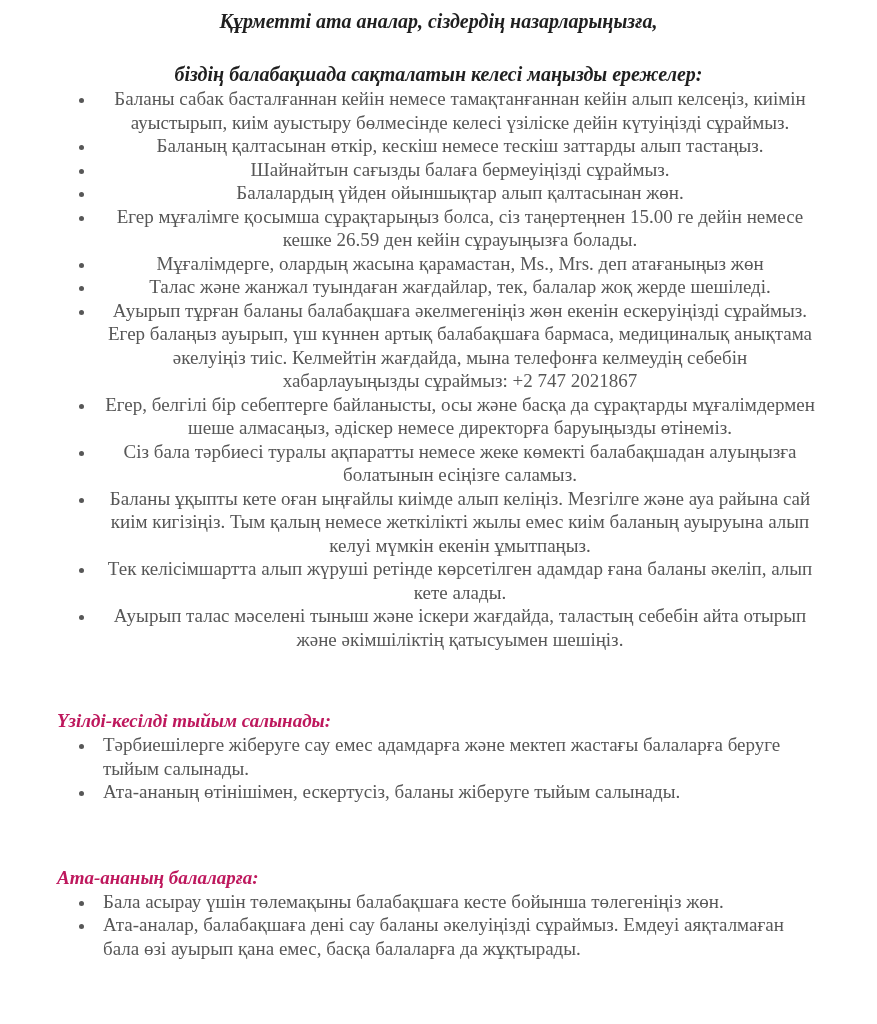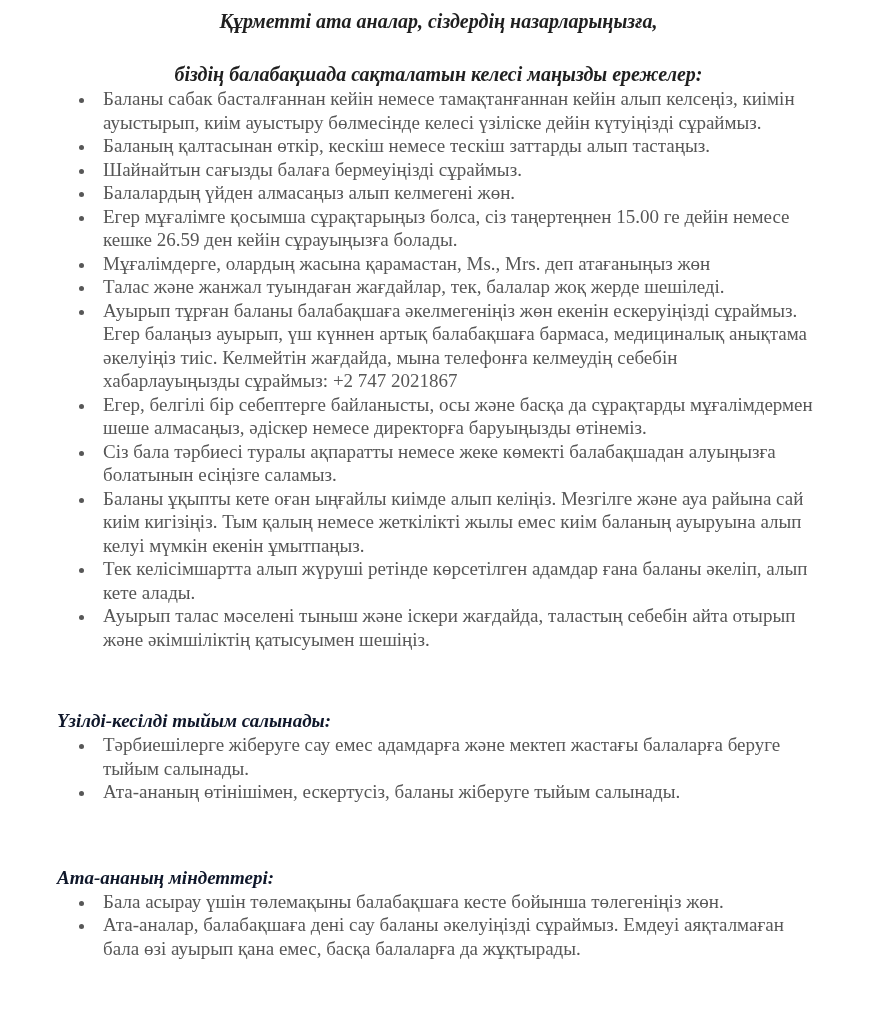--- a/index.html
+++ b/index.html
@@ -40,27 +40,28 @@
   }
   ul.bullet-list li {
     padding-left: 8px;
   }
   ul.bullet-list li::marker {
     color: #575757;
     font-size: 16px;
   }
   .rules-list {
     margin-top: 26px;
+    text-align: center;
   }
   .section-heading {
     font-weight: bold;
     font-style: italic;
     font-size: 19px;
     line-height: 24px;
-    color: #0f172a;
+    color: #be185d;
     margin-left: 57px;
   }
   .section-heading.prohibited {
     margin-top: 58px;
   }
   .section-heading.duties {
     margin-top: 62px;
   }
   .section-list {
     margin-top: 26px;
@@ -72,39 +73,39 @@
 <div class="page">
 
   <div class="doc-title line1">Құрметті ата аналар, сіздердің назарларыңызға,</div>
 
   <div class="doc-title line2">біздің балабақшада сақталатын келесі маңызды ережелер:</div>
 
   <ul class="bullet-list rules-list">
     <li>Баланы сабак басталғаннан кейін немесе тамақтанғаннан кейін алып келсеңіз, киімін ауыстырып, киім ауыстыру бөлмесінде келесі үзіліске дейін күтуіңізді сұраймыз.</li>
     <li>Баланың қалтасынан өткір, кескіш немесе тескіш заттарды алып тастаңыз.</li>
     <li>Шайнайтын сағызды балаға бермеуіңізді сұраймыз.</li>
-    <li>Балалардың үйден алмасаңыз алып келмегені жөн.</li>
+    <li>Балалардың үйден ойыншықтар алып қалтасынан жөн.</li>
     <li>Егер мұғалімге қосымша сұрақтарыңыз болса, сіз таңертеңнен 15.00 ге дейін немесе кешке 26.59 ден кейін сұрауыңызға болады.</li>
     <li>Мұғалімдерге, олардың жасына қарамастан, Ms., Mrs. деп атағаныңыз жөн</li>
     <li>Талас және жанжал туындаған жағдайлар, тек, балалар жоқ жерде шешіледі.</li>
     <li>Ауырып тұрған баланы балабақшаға әкелмегеніңіз жөн екенін ескеруіңізді сұраймыз. Егер балаңыз ауырып, үш күннен артық балабақшаға бармаса, медициналық анықтама әкелуіңіз тиіс. Келмейтін жағдайда, мына телефонға келмеудің себебін хабарлауыңызды сұраймыз: +2 747 2021867</li>
     <li>Егер, белгілі бір себептерге байланысты, осы және басқа да сұрақтарды мұғалімдермен шеше алмасаңыз, әдіскер немесе директорға баруыңызды өтінеміз.</li>
     <li>Сіз бала тәрбиесі туралы ақпаратты немесе жеке көмекті балабақшадан алуыңызға болатынын есіңізге саламыз.</li>
     <li>Баланы ұқыпты кете оған ыңғайлы киімде алып келіңіз. Мезгілге және ауа райына сай киім кигізіңіз. Тым қалың немесе жеткілікті жылы емес киім баланың ауыруына алып келуі мүмкін екенін ұмытпаңыз.</li>
     <li>Тек келісімшартта алып жүруші ретінде көрсетілген адамдар ғана баланы әкеліп, алып кете алады.</li>
     <li>Ауырып талас мәселені тыныш және іскери жағдайда, таластың себебін айта отырып және әкімшіліктің қатысуымен шешіңіз.</li>
   </ul>
 
   <div class="section-heading prohibited">Үзілді-кесілді тыйым салынады:</div>
 
   <ul class="bullet-list section-list">
     <li>Тәрбиешілерге жіберуге сау емес адамдарға және мектеп жастағы балаларға беруге тыйым салынады.</li>
     <li>Ата-ананың өтінішімен, ескертусіз, баланы жіберуге тыйым салынады.</li>
   </ul>
 
-  <div class="section-heading duties">Ата-ананың міндеттері:</div>
+  <div class="section-heading duties">Ата-ананың балаларға:</div>
 
   <ul class="bullet-list section-list">
     <li>Бала асырау үшін төлемақыны балабақшаға кесте бойынша төлегеніңіз жөн.</li>
     <li>Ата-аналар, балабақшаға дені сау баланы әкелуіңізді сұраймыз. Емдеуі аяқталмаған бала өзі ауырып қана емес, басқа балаларға да жұқтырады.</li>
   </ul>
 
 </div>
 
 </body></html>

